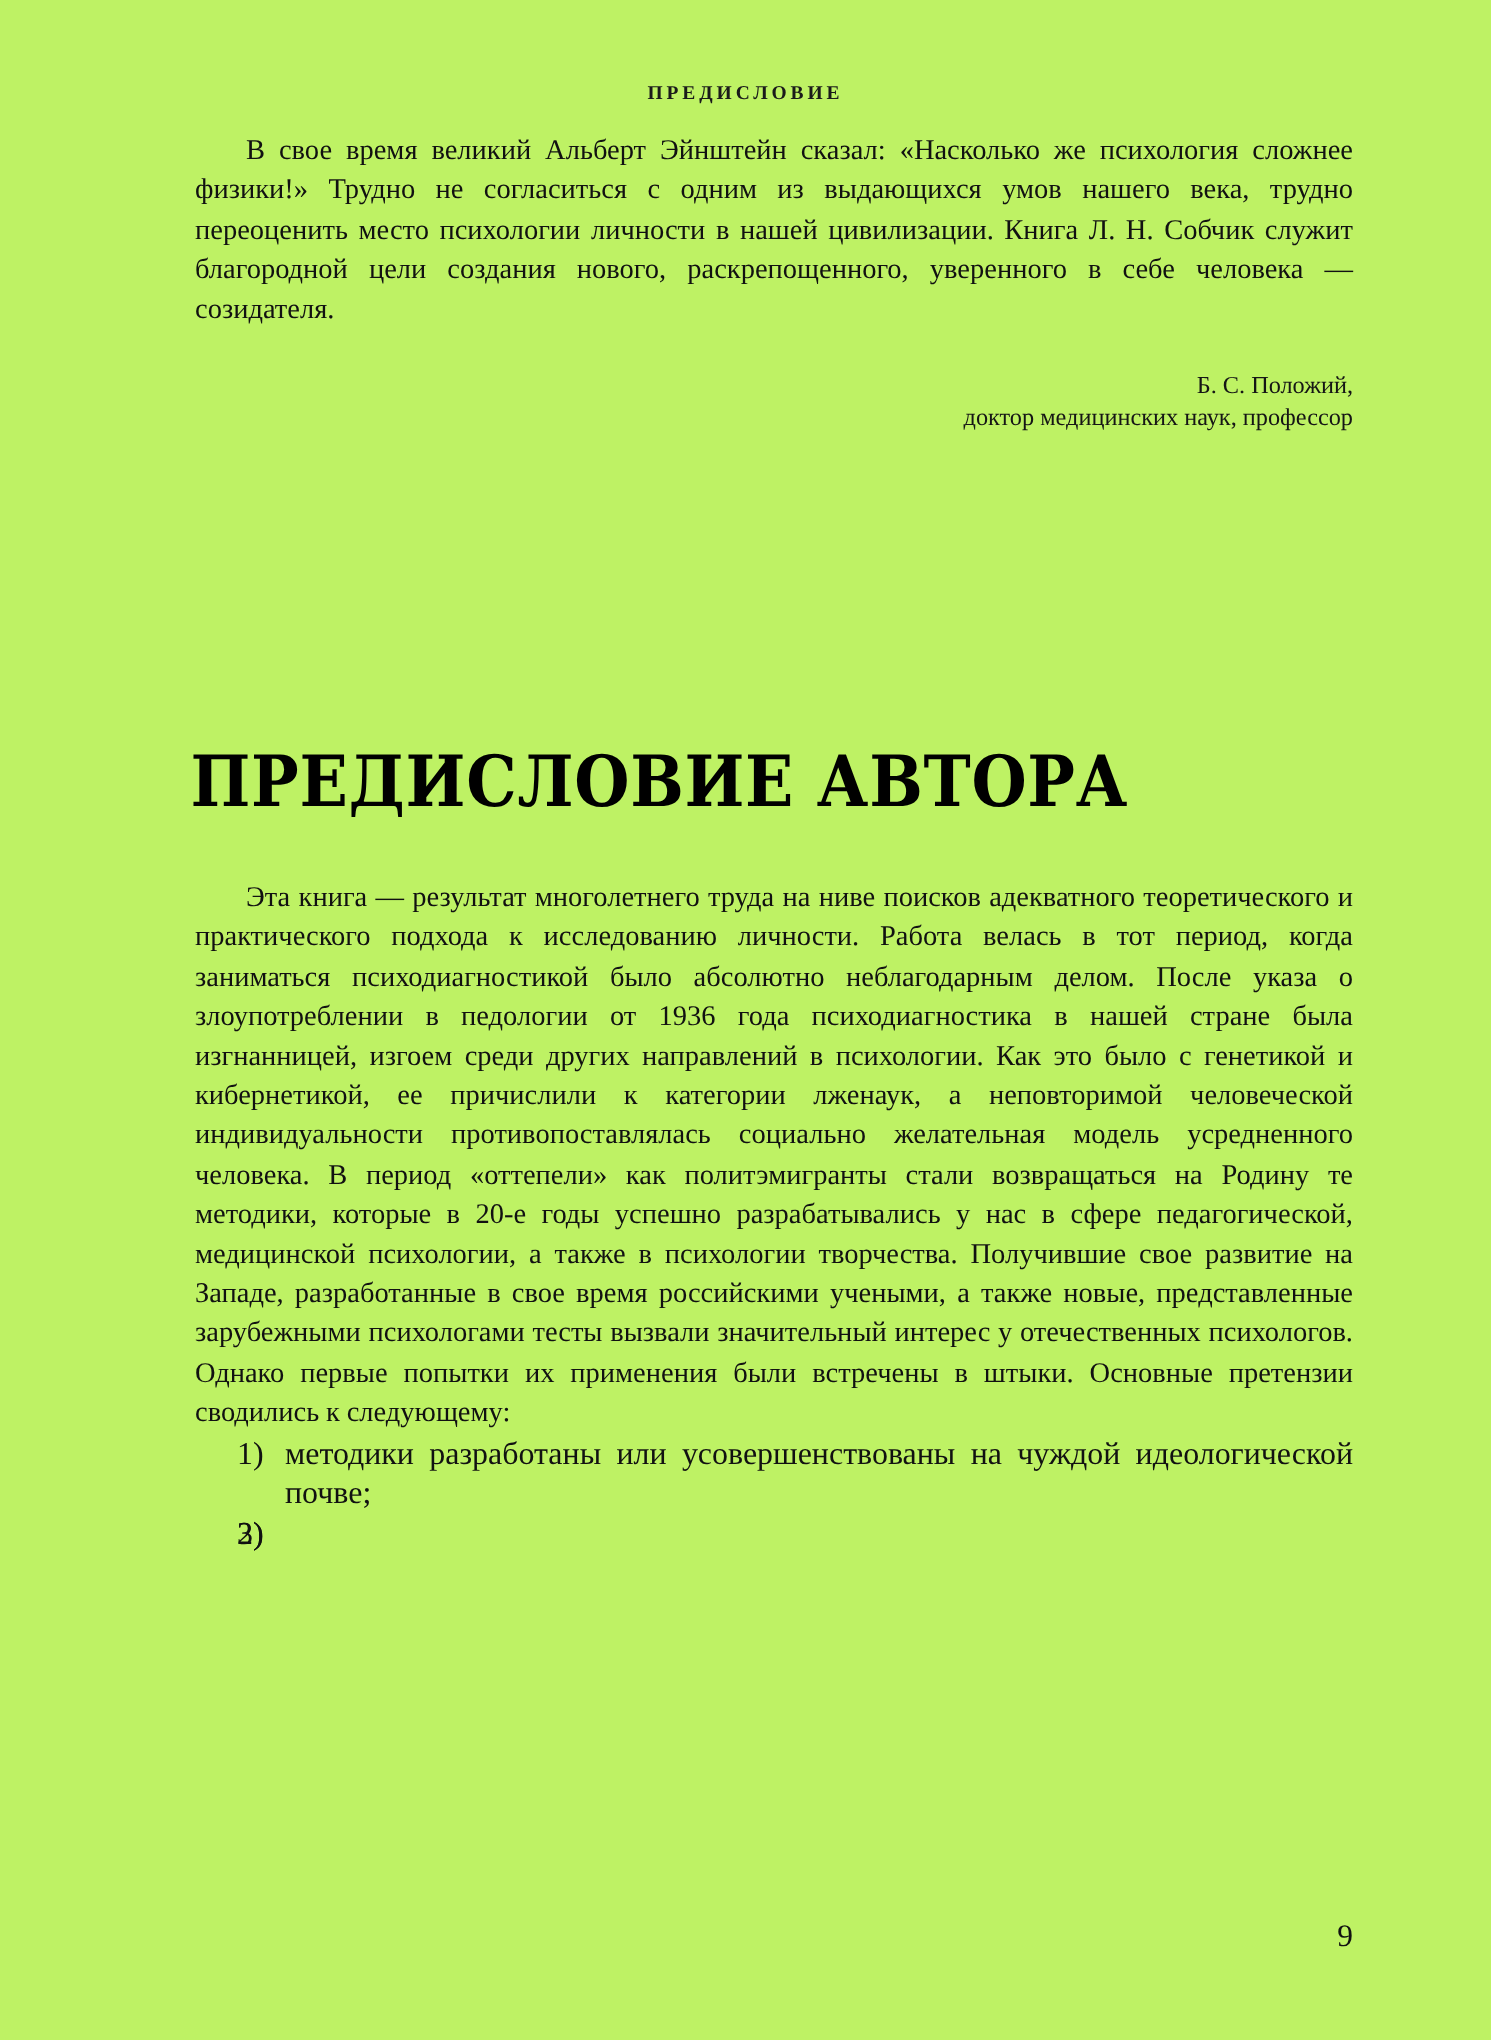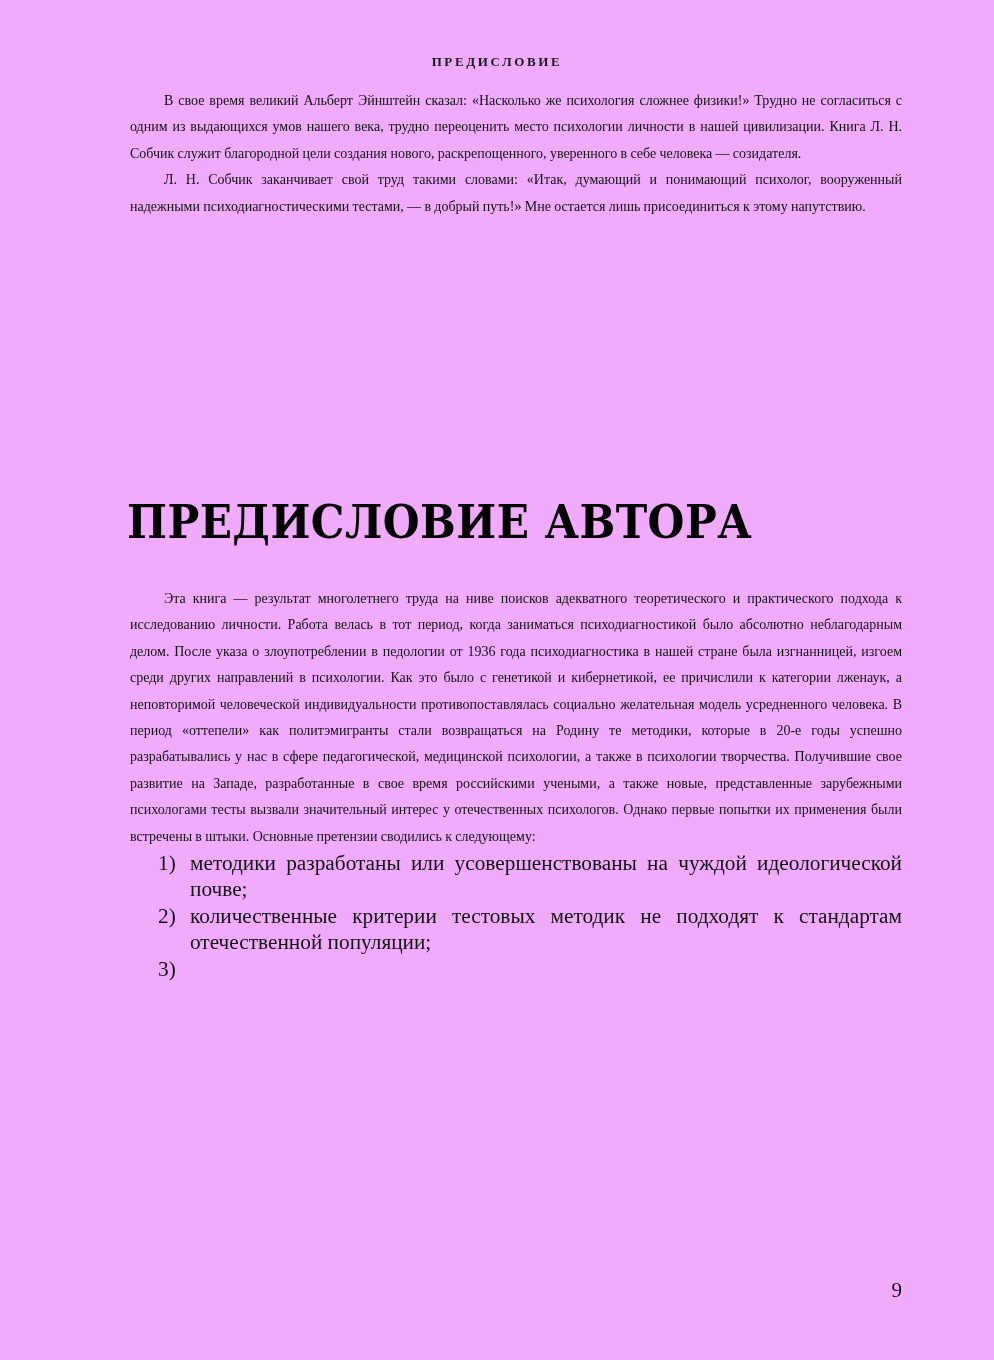--- a/index.html
+++ b/index.html
@@ -4,21 +4,21 @@
 <style>
   html, body {
     margin: 0;
     padding: 0;
     background: #ffffff;
   }
   .page {
     position: relative;
     width: 994px;
     height: 1360px;
-    background: #f0abfc;
+    background: #bef264;
     overflow: hidden;
     font-family: "Liberation Serif", "DejaVu Serif", serif;
     color: #111111;
     -webkit-font-smoothing: antialiased;
   }
 
   
   .running-head {
     position: absolute;
     top: 54px;
@@ -35,21 +35,21 @@
   
   .column {
     position: absolute;
     left: 130px;
     width: 772px;
     top: 88px;
   }
 
   p.body {
     margin: 0;
-    font-size: 14px;
+    font-size: 19px;
     line-height: 26.4px;
     text-align: justify;
     text-justify: inter-word;
     text-indent: 34px;
     hyphens: manual;
     word-spacing: -0.2px;
   }
 
   
   .signature {
@@ -127,39 +127,41 @@
 <body>
 
 <div class="page">
 
   <div class="running-head">ПРЕДИСЛОВИЕ</div>
 
   <div class="column">
 
     <p class="body">В свое время великий Альберт Эйнштейн сказал: «Насколько же психология сложнее физики!» Трудно не согласиться с одним из выдающихся умов нашего века, трудно переоценить место психологии личности в нашей цивилизации. Книга Л. Н. Собчик служит благородной цели создания нового, раскрепощенного, уверенного в себе человека — созидателя.</p>
 
-    <p class="body">Л. Н. Собчик заканчивает свой труд такими словами: «Итак, думающий и понимающий психолог, вооруженный надежными психодиагностическими тестами, — в добрый путь!» Мне остается лишь присоединиться к этому напутствию.</p>
 
+    <div class="signature">
+      <span class="name">Б. С. Положий,</span>
+      <span class="title">доктор медицинских наук, профессор</span>
+    </div>
 
   </div>
 
   <h1 class="chapter-title">ПРЕДИСЛОВИЕ АВТОРА</h1>
 
   <div class="column-lower">
 
     <p class="body">Эта книга — результат многолетнего труда на ниве поисков адекватного теоретического и практического подхода к исследованию личности. Работа велась в тот период, когда заниматься психодиагностикой было абсолютно неблагодарным делом. После указа о злоупотреблении в педологии от 1936 года психодиагностика в нашей стране была изгнанницей, изгоем среди других направлений в психологии. Как это было с генетикой и кибернетикой, ее причислили к категории лженаук, а неповторимой человеческой индивидуальности противопоставлялась социально желательная модель усредненного человека. В период «оттепели» как политэмигранты стали возвращаться на Родину те методики, которые в 20-е годы успешно разрабатывались у нас в сфере педагогической, медицинской психологии, а также в психологии творчества. Получившие свое развитие на Западе, разработанные в свое время российскими учеными, а также новые, представленные зарубежными психологами тесты вызвали значительный интерес у отечественных психологов. Однако первые попытки их применения были встречены в штыки. Основные претензии сводились к следующему:</p>
 
     <ol class="claims">
       <li>
         <span class="marker">1)</span>
         <span>методики разработаны или усовершенствованы на чуждой идеологической почве;</span>
       </li>
       <li>
         <span class="marker">2)</span>
-        <span>количественные критерии тестовых методик не подходят к стандартам отечественной популяции;</span>
       </li>
       <li>
         <span class="marker">3)</span>
       </li>
     </ol>
 
 
   </div>
 
   <div class="folio">9</div>

